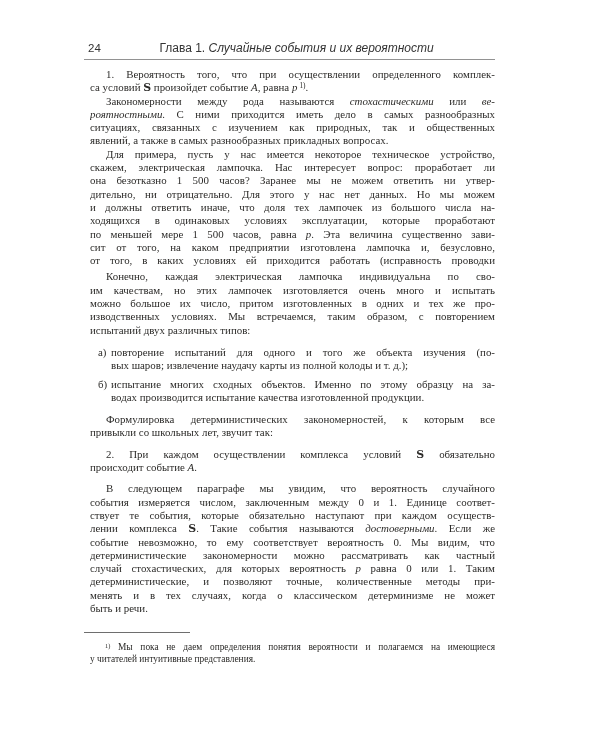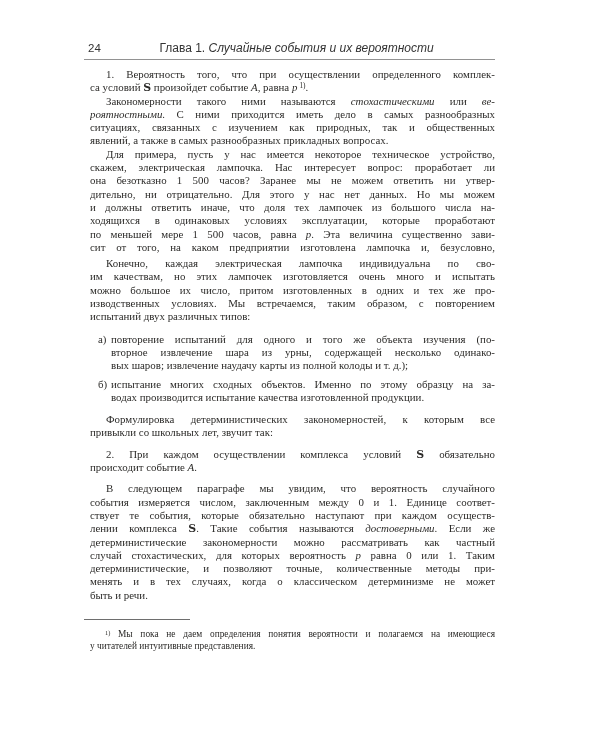--- a/index.html
+++ b/index.html
@@ -37,66 +37,67 @@
     <span> </span>
     <span class="title">Случайные события и их вероятности</span>
   </div>
   <div class="header-rule"></div>
   <div class="body">
       <div class="block">
         <div class="line ind"><span>1. Вероятность того, что при осуществлении определенного комплек-</span></div>
         <div class="line last"><span>са условий </span><span class="sym">S</span><span> произойдет событие </span><span class="i">A</span><span>, равна </span><span class="i">p</span><span class="sup">1)</span><span>.</span></div>
       </div>
       <div class="block">
-        <div class="line ind"><span>Закономерности такого ними называются </span><span class="i">стохастическими</span><span> или </span><span class="i">ве-</span></div>
+        <div class="line ind"><span>Закономерности между рода называются </span><span class="i">стохастическими</span><span> или </span><span class="i">ве-</span></div>
         <div class="line"><span class="i">роятностными.</span><span> С ними приходится иметь дело в самых разнообразных</span></div>
         <div class="line"><span>ситуациях, связанных с изучением как природных, так и общественных</span></div>
         <div class="line last"><span>явлений, а также в самых разнообразных прикладных вопросах.</span></div>
       </div>
       <div class="block">
         <div class="line ind"><span>Для примера, пусть у нас имеется некоторое техническое устройство,</span></div>
         <div class="line"><span>скажем, электрическая лампочка. Нас интересует вопрос: проработает ли</span></div>
         <div class="line"><span>она безотказно 1 500 часов? Заранее мы не можем ответить ни утвер-</span></div>
         <div class="line"><span>дительно, ни отрицательно. Для этого у нас нет данных. Но мы можем</span></div>
         <div class="line"><span>и должны ответить иначе, что доля тех лампочек из большого числа на-</span></div>
         <div class="line"><span>ходящихся в одинаковых условиях эксплуатации, которые проработают</span></div>
         <div class="line"><span>по меньшей мере 1 500 часов, равна </span><span class="i">p</span><span>. Эта величина существенно зави-</span></div>
         <div class="line"><span>сит от того, на каком предприятии изготовлена лампочка и, безусловно,</span></div>
+        <div class="line"><span>от того, в каких условиях ей приходится работать (исправность проводки</span></div>
       </div>
       <div class="block" style="margin-top: 3px;">
         <div class="line ind"><span>Конечно, каждая электрическая лампочка индивидуальна по сво-</span></div>
         <div class="line"><span>им качествам, но этих лампочек изготовляется очень много и испытать</span></div>
         <div class="line"><span>можно большое их число, притом изготовленных в одних и тех же про-</span></div>
         <div class="line"><span>изводственных условиях. Мы встречаемся, таким образом, с повторением</span></div>
         <div class="line last"><span>испытаний двух различных типов:</span></div>
       </div>
       <div class="block li" style="margin-top: 9px;">
         <span class="marker">а)</span>
         <div class="line"><span>повторение испытаний для одного и того же объекта изучения (по-</span></div>
-        <div class="line"><span>вторное извлечение шара из урны, содержащей несколько одинако-</span></div>
         <div class="line last"><span>вых шаров; извлечение наудачу карты из полной колоды и т. д.);</span></div>
       </div>
       <div class="block li" style="margin-top: 5px;">
         <span class="marker">б)</span>
         <div class="line"><span>испытание многих сходных объектов. Именно по этому образцу на за-</span></div>
         <div class="line last"><span>водах производится испытание качества изготовленной продукции.</span></div>
       </div>
       <div class="block" style="margin-top: 9px;">
         <div class="line ind"><span>Формулировка детерминистических закономерностей, к которым все</span></div>
         <div class="line last"><span>привыкли со школьных лет, звучит так:</span></div>
       </div>
       <div class="block" style="margin-top: 8px;">
         <div class="line ind"><span>2. При каждом осуществлении комплекса условий </span><span class="sym">S</span><span> обязательно</span></div>
         <div class="line last"><span>происходит событие </span><span class="i">A</span><span>.</span></div>
       </div>
       <div class="block" style="margin-top: 8px;">
         <div class="line ind"><span>В следующем параграфе мы увидим, что вероятность случайного</span></div>
         <div class="line"><span>события измеряется числом, заключенным между 0 и 1. Единице соответ-</span></div>
         <div class="line"><span>ствует те события, которые обязательно наступают при каждом осуществ-</span></div>
         <div class="line"><span>лении комплекса </span><span class="sym">S</span><span>. Такие события называются </span><span class="i">достоверными</span><span>. Если же</span></div>
+        <div class="line"><span>событие невозможно, то ему соответствует вероятность 0. Мы видим, что</span></div>
         <div class="line"><span>детерминистические закономерности можно рассматривать как частный</span></div>
         <div class="line"><span>случай стохастических, для которых вероятность </span><span class="i">p</span><span> равна 0 или 1. Таким</span></div>
         <div class="line"><span>детерминистические, и позволяют точные, количественные методы при-</span></div>
         <div class="line"><span>менять и в тех случаях, когда о классическом детерминизме не может</span></div>
         <div class="line last"><span>быть и речи.</span></div>
       </div>
     </div>
   <div class="fn-rule"></div>
   <div class="body fn">
       <div class="block">

